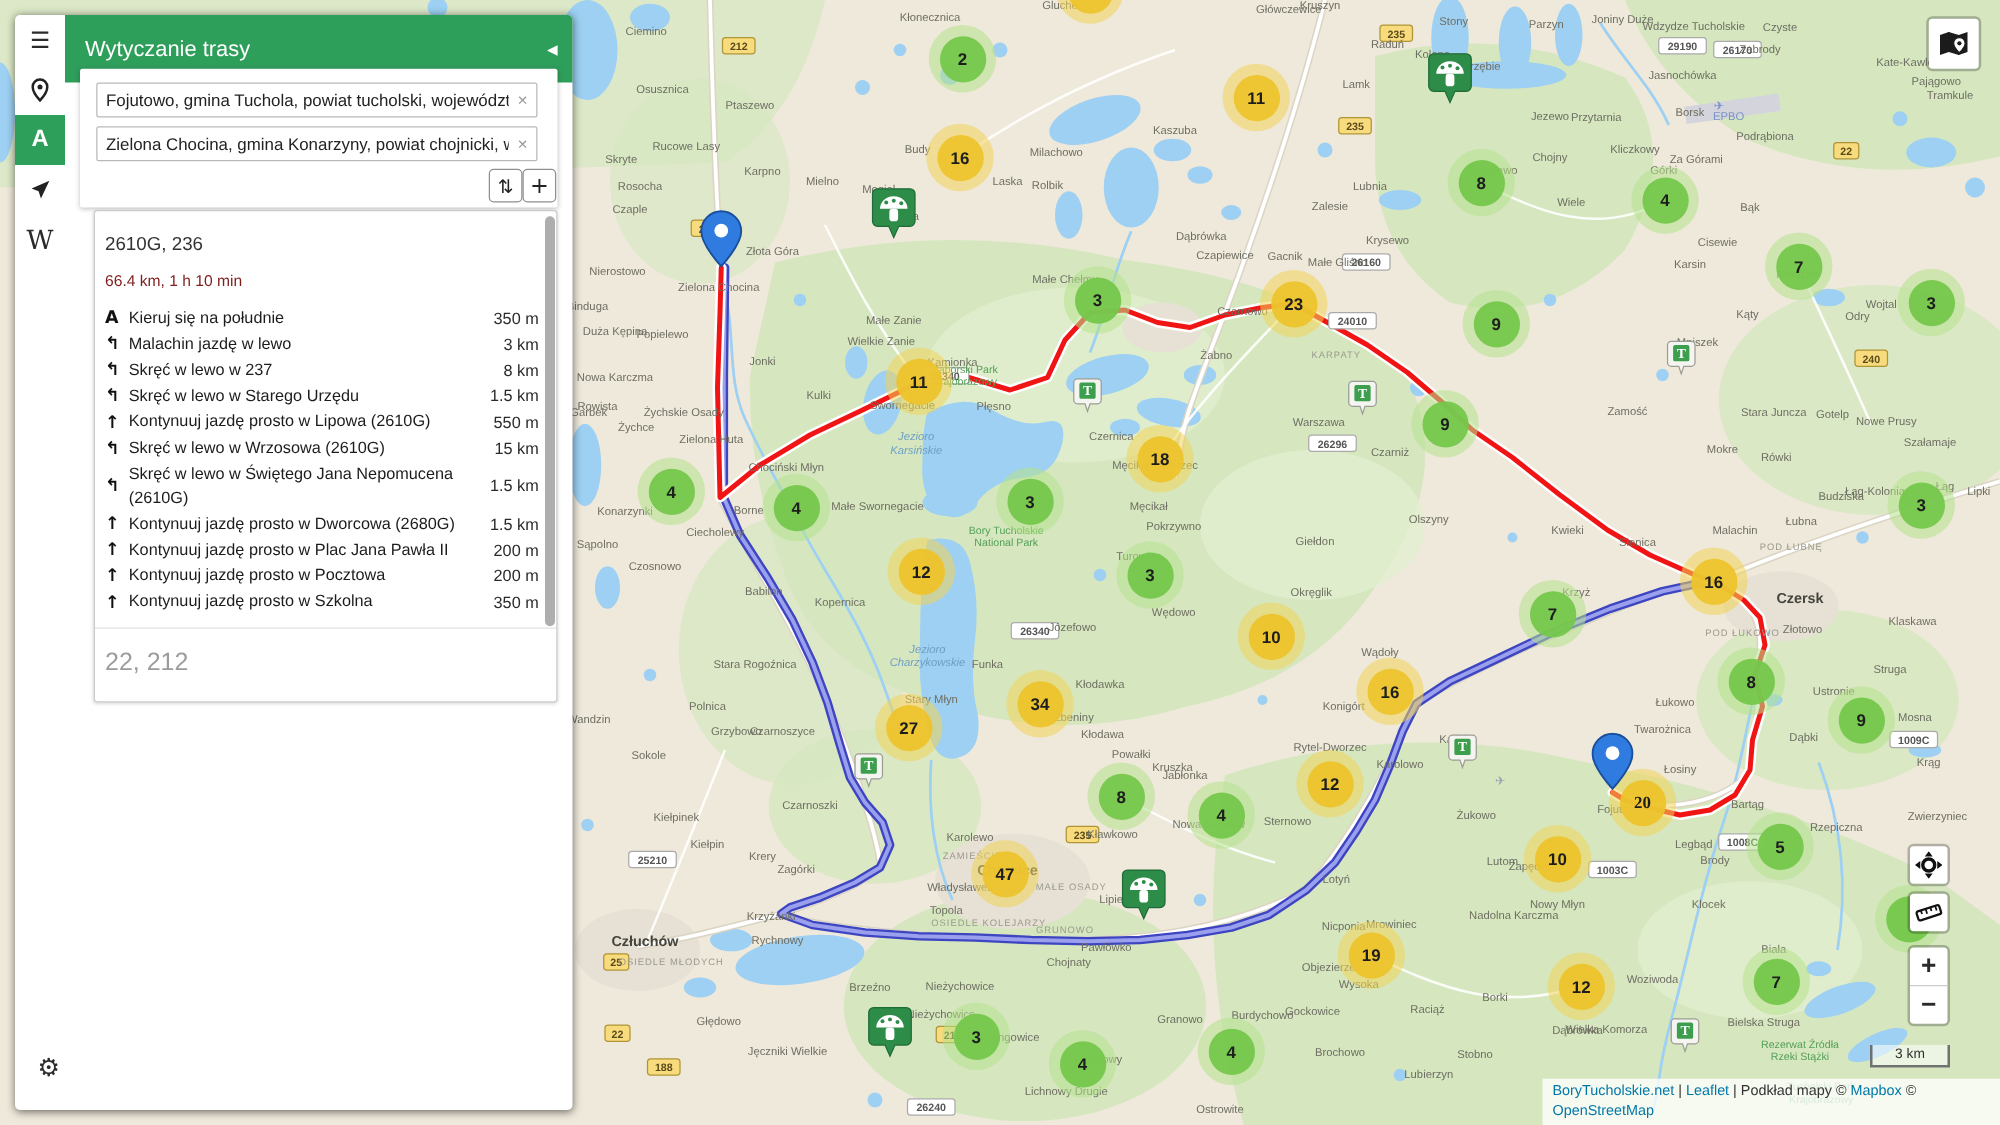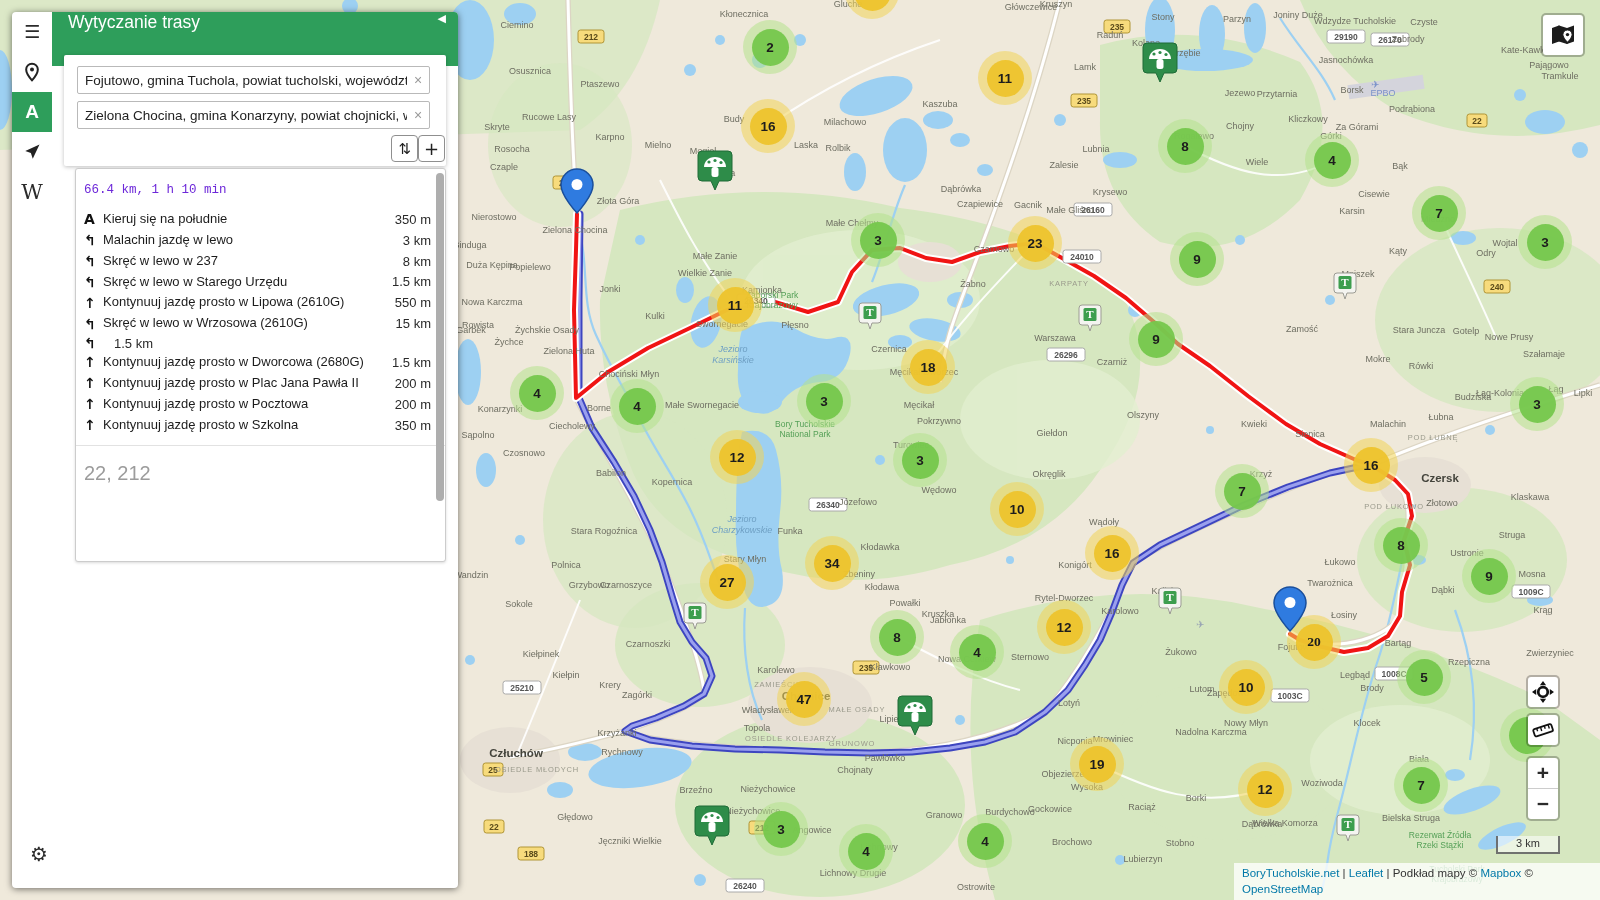--- a/index.html
+++ b/index.html
@@ -31,35 +31,35 @@
     font-size:11.5px;color:#333;padding:2px 6px 3px 8px;line-height:1.4;}
   #attrib a{color:#0078A8;text-decoration:none;cursor:pointer;}
   
   #sidebar{position:absolute;left:12px;top:12px;width:446px;height:876px;background:#fff;
     border-radius:4px;box-shadow:0 1px 7px rgba(0,0,0,.55);}
   #rail{position:absolute;left:0;top:0;width:40px;height:100%;}
   .railbtn{position:absolute;left:0;width:40px;height:40px;display:flex;align-items:center;justify-content:center;
     color:#2b2b2b;cursor:pointer;font-size:18px;}
   .railbtn.active{background:#2e9e5b;color:#fff;}
   #sbheader{position:absolute;left:40px;top:0;right:0;height:54px;background:#2e9e5b;border-radius:0 4px 0 0;
-    display:flex;color:#fff;}
+    display:flex;align-items:center;color:#fff;}
   #sbheader .ttl{font-size:17.5px;margin-left:16px;flex:1;}
   #sbheader .col{margin-right:12px;font-size:11px;cursor:pointer;font-family:"DejaVu Sans",sans-serif;}
   #searchcard{position:absolute;left:52px;top:43px;width:382px;height:111px;background:#fff;
     box-shadow:0 1px 4px rgba(0,0,0,.25);border-radius:2px;}
   .geo{position:absolute;left:13px;width:353px;height:28px;border:1px solid #b9b9b9;border-radius:2px;
     font-family:"Liberation Sans",sans-serif;font-size:13.5px;color:#222;padding:0 22px 0 7px;box-sizing:border-box;}
   .clearx{position:absolute;right:7px;width:12px;text-align:center;color:#9a9a9a;font-size:14px;cursor:pointer;}
   .sqbtn{position:absolute;width:25px;height:25px;border:1px solid #8f8f8f;border-radius:4px;background:#fff;
     display:flex;align-items:center;justify-content:center;font-size:15px;color:#222;cursor:pointer;
     font-family:"DejaVu Sans",sans-serif;}
   #itin{position:absolute;left:63px;top:156px;width:369px;height:392px;border:1px solid #ccc;border-radius:3px;
     background:#fff;overflow:hidden;box-shadow:0 1px 3px rgba(0,0,0,.15);}
   #itin .rname{margin:18px 8px 0 8px;font-size:15px;color:#333;}
-  #itin .rsum{margin:14px 8px 0 8px;font-size:12.5px;color:#6d28d9;font-family:Liberation Mono, monospace;}
+  #itin .rsum{margin:14px 8px 0 8px;font-size:12.5px;color:#7f1d1d;}
   #steps{margin:12px 14px 0 8px;}
   .step{display:flex;align-items:center;padding:1px 0;cursor:pointer;}
   .step .ic{width:19px;font-family:"DejaVu Sans",sans-serif;font-size:14px;font-weight:bold;color:#111;flex:none;}
   .step .tx{flex:1;font-size:13px;color:#1c1c1c;line-height:1.45;}
   .step .ds{width:50px;text-align:right;font-size:13px;color:#2a2a2a;flex:none;}
   #itin .divider{border-top:1px solid #e2e2e2;margin:10px 0 0 0;}
   #itin .altname{margin:16px 8px 0 8px;font-size:20px;color:#9c9c9c;cursor:pointer;}
   #sbthumb{position:absolute;right:1px;top:4px;width:8px;height:328px;background:#aeaeae;border-radius:4px;cursor:pointer;}
   #gear{position:absolute;left:18px;top:830px;font-size:20px;color:#2b2b2b;cursor:pointer;}
   .mapbtnicon{pointer-events:none;}
@@ -758,20 +758,21 @@
     <input class="geo" style="top: 46px;" value="Zielona Chocina, gmina Konarzyny, powiat chojnicki, wo">
     <span class="clearx" style="top:52px;right:22px;">×</span>
     <div class="sqbtn" style="left:327px;top:80px;">
         <span>⇅</span>
       </div>
     <div class="sqbtn" style="left:354px;top:80px;font-size:18px;">
         <span>+</span>
       </div>
   </div>
   <div id="itin">
+    <div class="rname">2610G, 236</div>
     <div class="rsum">66.4 km, 1 h 10 min</div>
     <div id="steps">
         <div class="step">
           <span class="ic">A</span>
           <span class="tx">Kieruj się na południe</span>
           <span class="ds">350 m</span>
         </div>
         <div class="step">
           <span class="ic">↰</span>
           <span class="tx">Malachin jazdę w lewo</span>
@@ -792,20 +793,21 @@
           <span class="tx">Kontynuuj jazdę prosto w Lipowa (2610G)</span>
           <span class="ds">550 m</span>
         </div>
         <div class="step">
           <span class="ic">↰</span>
           <span class="tx">Skręć w lewo w Wrzosowa (2610G)</span>
           <span class="ds">15 km</span>
         </div>
         <div class="step">
           <span class="ic">↰</span>
+          <span class="tx">Skręć w lewo w Świętego Jana Nepomucena (2610G)</span>
           <span class="ds">1.5 km</span>
         </div>
         <div class="step">
           <span class="ic">↑</span>
           <span class="tx">Kontynuuj jazdę prosto w Dworcowa (2680G)</span>
           <span class="ds">1.5 km</span>
         </div>
         <div class="step">
           <span class="ic">↑</span>
           <span class="tx">Kontynuuj jazdę prosto w Plac Jana Pawła II</span>

